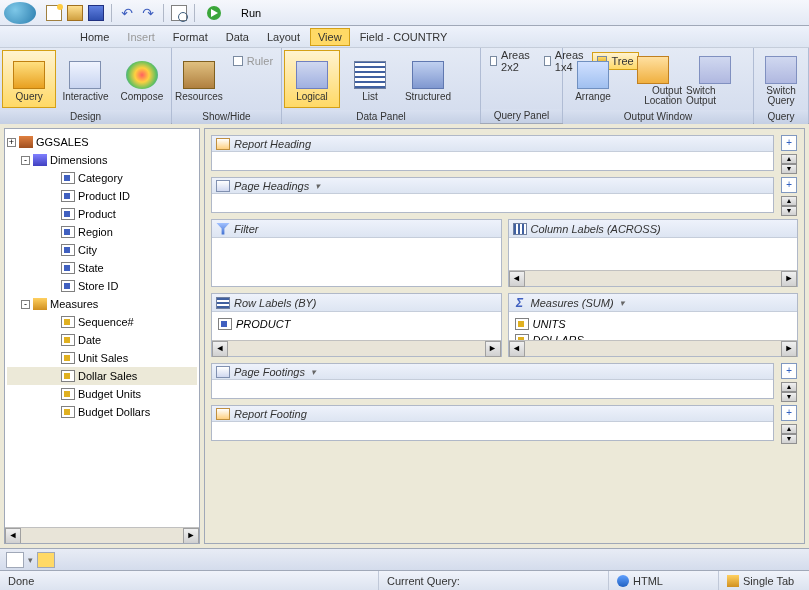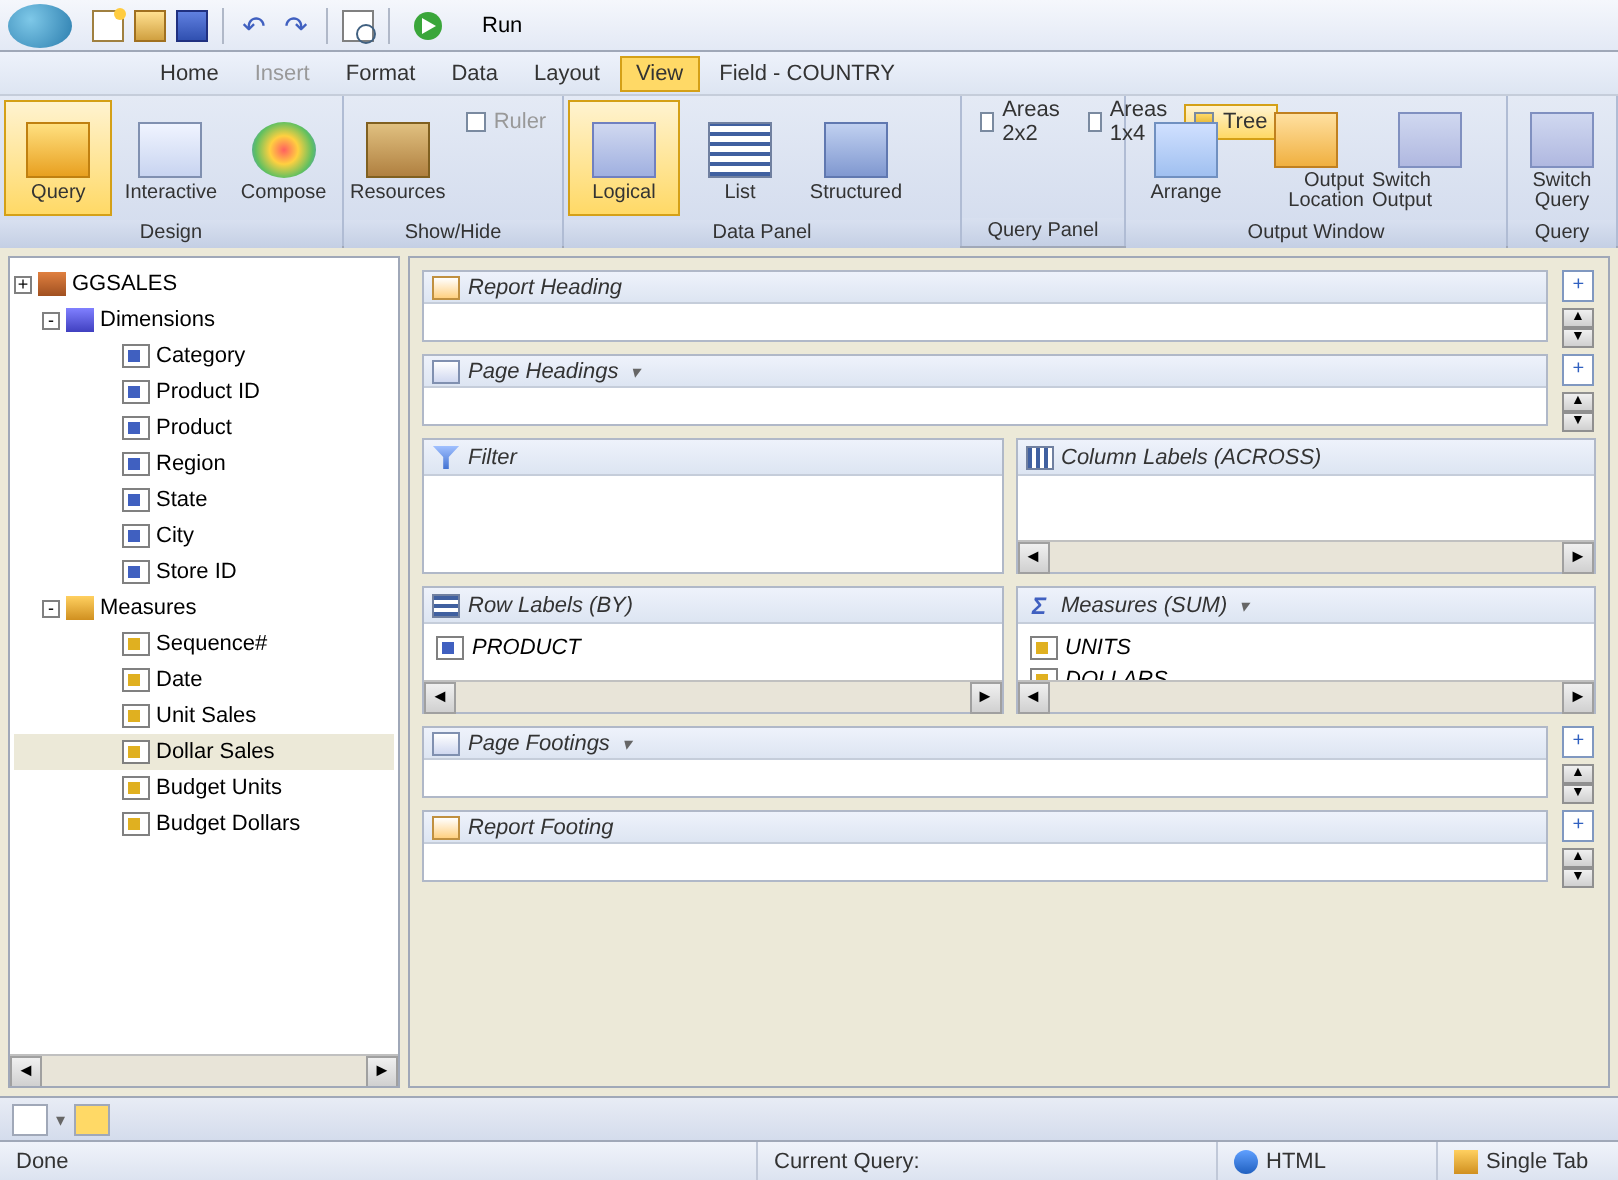--- a/index.html
+++ b/index.html
@@ -293,25 +293,25 @@
           <div class="tree-row ind3">
             <span class="node-icon ni-field"></span>
             <span>Product</span>
           </div>
           <div class="tree-row ind3">
             <span class="node-icon ni-field"></span>
             <span>Region</span>
           </div>
           <div class="tree-row ind3">
             <span class="node-icon ni-field"></span>
+            <span>City</span>
+          </div>
+          <div class="tree-row ind3">
+            <span class="node-icon ni-field"></span>
             <span>State</span>
-          </div>
-          <div class="tree-row ind3">
-            <span class="node-icon ni-field"></span>
-            <span>City</span>
           </div>
           <div class="tree-row ind3">
             <span class="node-icon ni-field"></span>
             <span>Store ID</span>
           </div>
         </div>
       <div class="tree-row ind1">
           <span class="exp">-</span>
           <span class="node-icon ni-meas"></span>
           <span>Measures</span>

